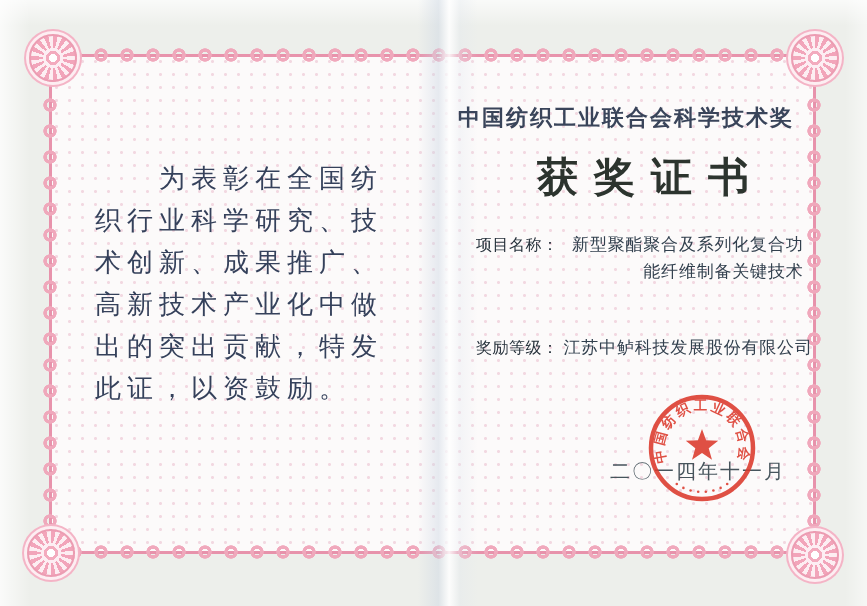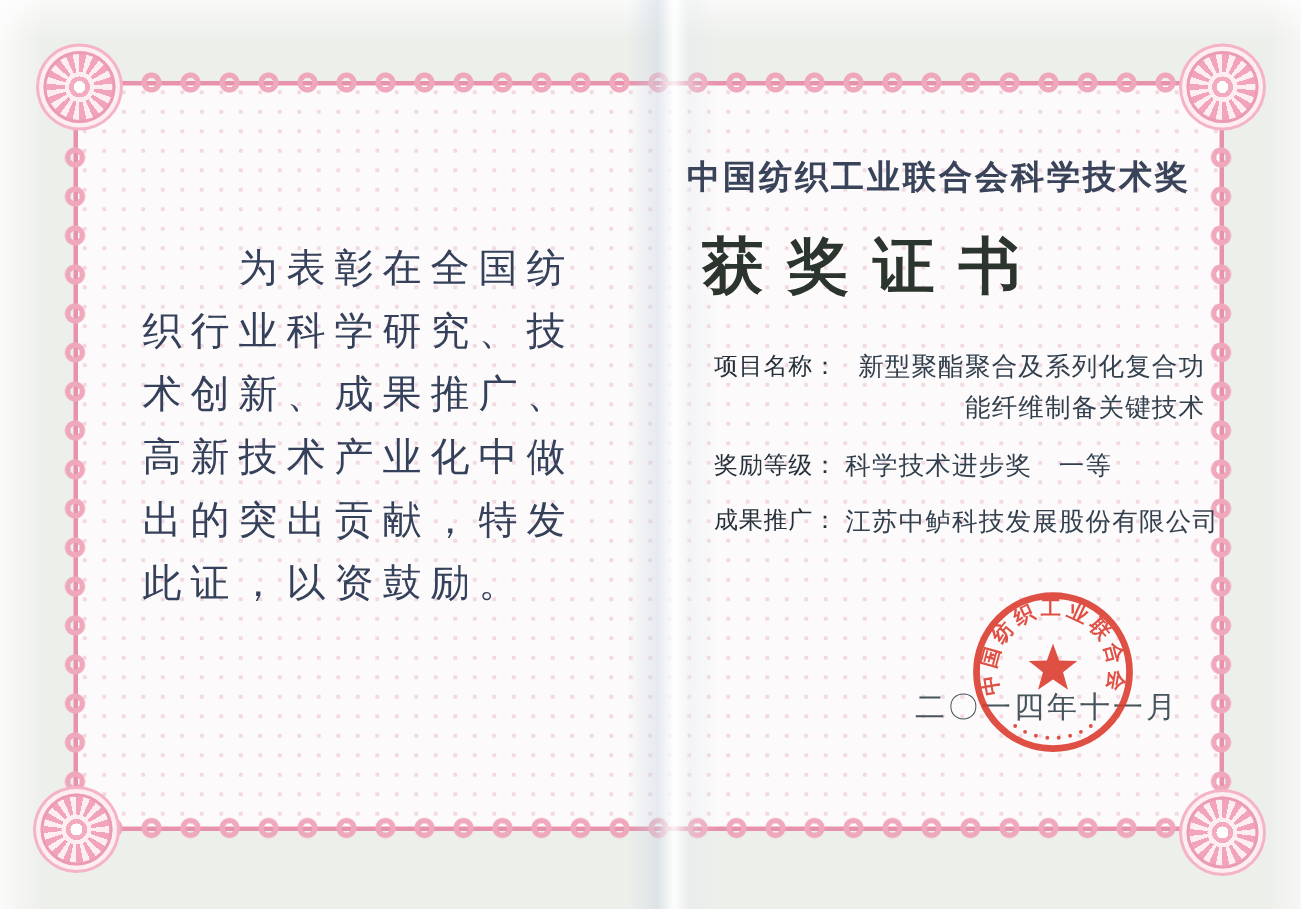--- a/index.html
+++ b/index.html
@@ -83,21 +83,21 @@
     text-indent: 64px; color: #35415b; font-weight: 500;
   }
 
   
   .right-page { position: absolute; left: 458px; top: 0; width: 366px; height: 606px; z-index: 4; }
   .issuer {
     position: absolute; top: 103px; left: 0; right: 0; 
     font-size: 22px; letter-spacing: 2px; font-weight: 600; color: #39445a;
   }
   .cert-title {
-    position: absolute; top: 150px; left: 0; right: 0; 
+    position: absolute; top: 150px; left: 0; right: 0; text-align: center;
     transform: translateX(10px);
     font-size: 41px; letter-spacing: 16px; font-weight: 700; color: #2c342e;
   }
   .field { position: absolute; left: 18px; right: 4px; display: flex; align-items: flex-start; }
   .f1 { top: 231px; }
   .f2 { top: 297px; }
   .f3 { top: 334px; }
   .flabel {
     flex: 0 0 auto; font-weight: 400; font-size: 16px; letter-spacing: .5px;
     color: #25303a; line-height: 27px; margin-right: 5px; white-space: nowrap;
@@ -144,27 +144,23 @@
 
     <div class="issuer">中国纺织工业联合会科学技术奖</div>
 
     <div class="cert-title">获奖证书</div>
 
     <div class="field f1">
       <span class="flabel">项目名称：</span>
       <span class="fvalue wrapval">新型聚酯聚合及系列化复合功能纤维制备关键技术</span>
     </div>
 
-    <div class="field f2">
-      <span class="flabel">奖励等级：</span>
-      <span class="fvalue">科学技术进步奖　一等</span>
-    </div>
 
     <div class="field f3">
-      <span class="flabel">成果推广：</span>
+      <span class="flabel">奖励等级：</span>
       <span class="fvalue">江苏中鲈科技发展股份有限公司</span>
     </div>
 
     <svg class="seal" width="112" height="112" viewBox="0 0 112 112">
       <circle cx="56" cy="56" r="51" fill="none" stroke="#dc392b" stroke-width="4.5"></circle>
       <polygon fill="#dc392b" points="56,37 60.1,48.3 72.2,48.7 62.7,56.2 66,67.8 56,61 46,67.8 49.3,56.2 39.8,48.7 51.9,48.3"></polygon>
       <defs>
         <path id="sealArc" d="M 23.1 75 A 38 38 0 1 1 88.9 75" fill="none"></path>
       </defs>
       <text font-size="13.5" font-weight="700" fill="#dc392b" letter-spacing="3" font-family="Liberation Serif, serif">

